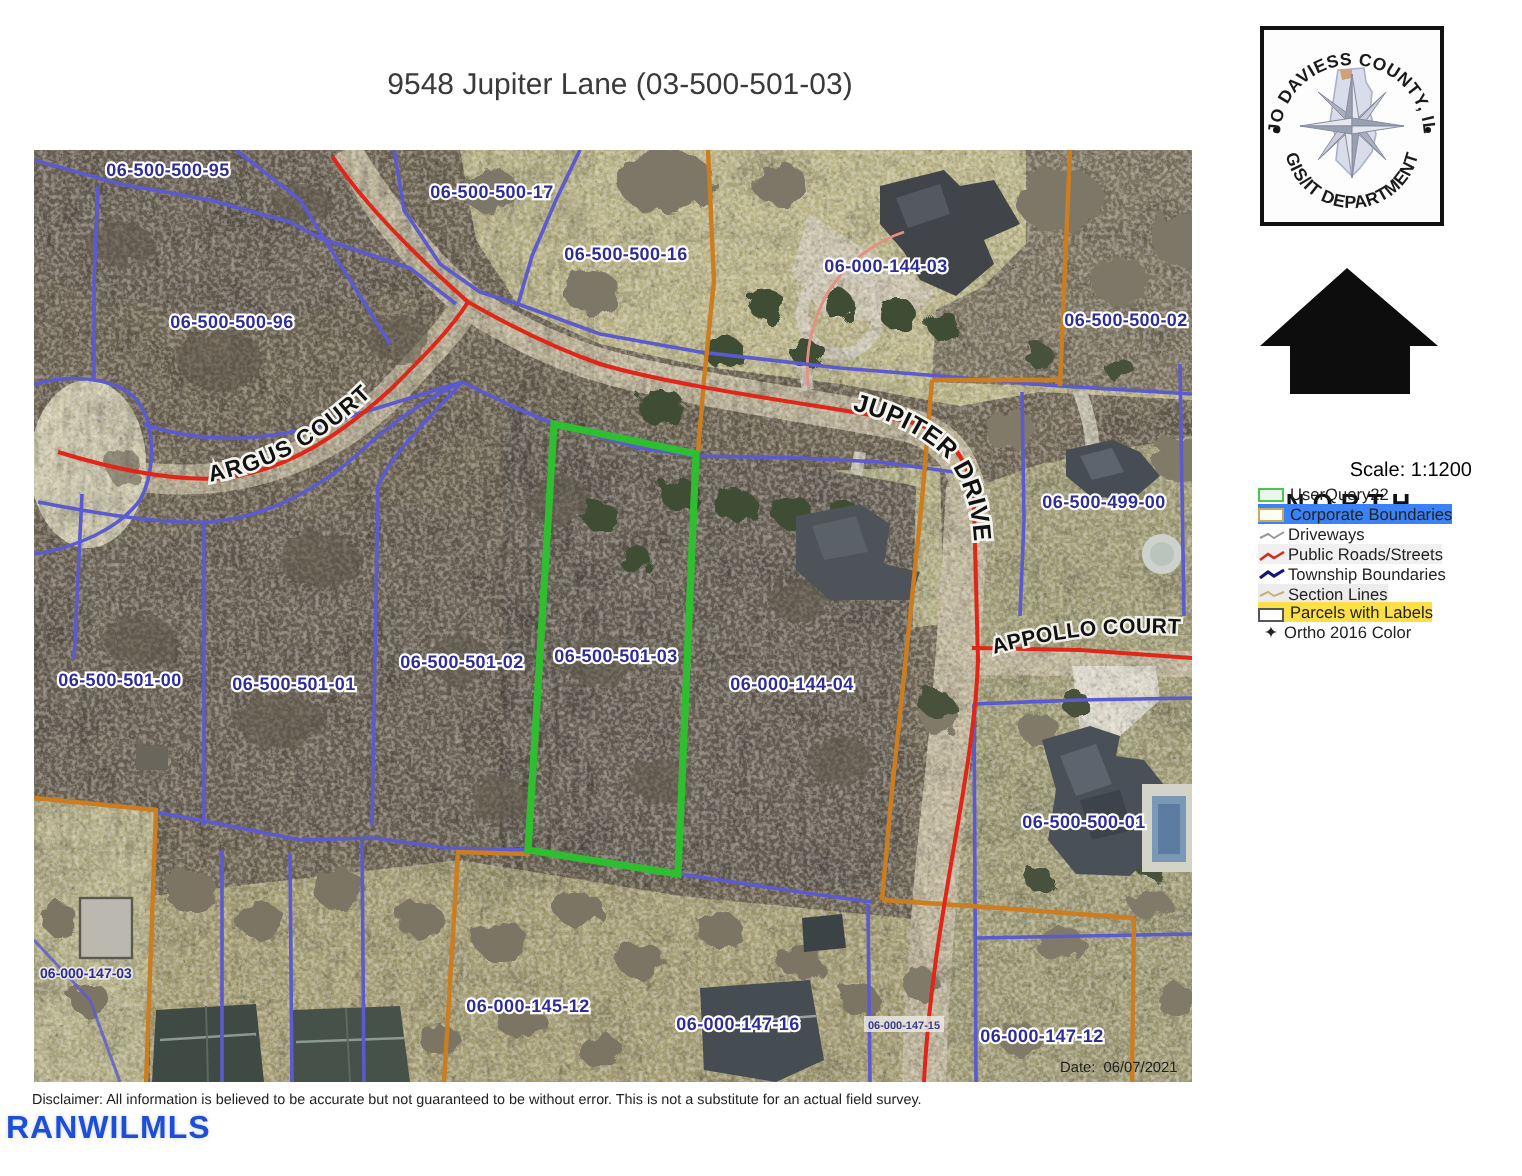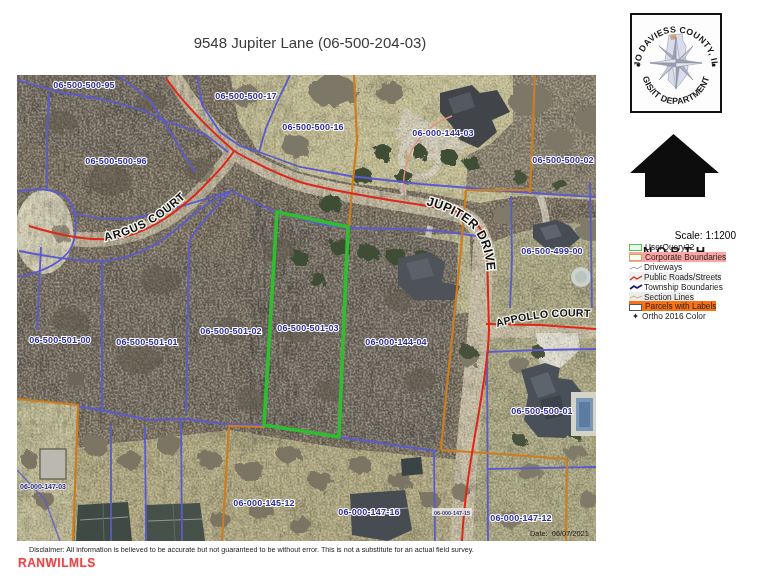--- a/index.html
+++ b/index.html
@@ -3,21 +3,21 @@
 <meta charset="utf-8">
 <style>
   html,body{margin:0;padding:0;}
   body{width:761px;height:588px;position:relative;background:#ffffff;
        font-family:"Liberation Sans",sans-serif;overflow:hidden;}
   .abs{position:absolute;}
 </style>
 </head>
 <body>
 
-<div class="abs" style="left:0;top:34px;width:620px;text-align:center;font-size:15px;color:#3a3a3a;">9548 Jupiter Lane (06-500-204-03)</div>
+<div class="abs" style="left:0;top:34px;width:620px;text-align:center;font-size:15px;color:#3a3a3a;">9548 Jupiter Lane (03-500-501-03)</div>
 
 <div class="abs" style="left:630px;top:13px;width:88px;height:96px;border:2px solid #111;background:#fdfdfd;">
 <svg width="88" height="96" viewBox="0 0 88 96">
   <defs>
     <path id="arcTop" d="M 12,70 A 36,36 0 1 1 76,70"></path>
     <path id="arcBot" d="M 10,55 A 34,34 0 0 0 78,55"></path>
   </defs>
 
   <path d="M 37,20 L 50,19 L 51,26 L 54,31 L 53,41 L 56,52 L 54,61 L 48,69 L 44,73 L 40,69 L 36,65 L 37,56 L 33,46 L 35,33 Z" fill="#d9dcea" stroke="#aab0c6" stroke-width="0.8"></path>
   <path d="M 38,20 L 44,19.5 L 44,24 L 39,25 Z" fill="#cda276"></path>
@@ -59,39 +59,39 @@
 </svg>
 
 <div class="abs" style="left:626px;top:204px;width:100px;text-align:center;font-size:13px;font-weight:bold;letter-spacing:4px;color:#111;margin-top:40px;">NORTH</div>
 
 <div class="abs" style="left:616px;top:230px;width:120px;text-align:right;font-size:10px;color:#000000;">Scale: 1:1200</div>
 
 <div class="abs" style="left:629px;top:243px;width:160px;font-size:8.3px;color:#222;line-height:9.9px;">
 
   <div><span style="display:inline-block;width:11px;height:5px;border:1.6px solid #4fc24f;background:#eaf7ea;vertical-align:middle;margin-right:3px;"></span>UserQuery22</div>
 
-  <div><span style="background:#fca5a5;"><span style="display:inline-block;width:11px;height:5px;border:1.6px solid #c8a95e;background:#fdfdf4;vertical-align:middle;margin-right:3px;"></span>Corporate Boundaries</span></div>
+  <div><span style="background:#3b82f6;"><span style="display:inline-block;width:11px;height:5px;border:1.6px solid #c8a95e;background:#fdfdf4;vertical-align:middle;margin-right:3px;"></span>Corporate Boundaries</span></div>
 
   <div><svg width="14" height="8" style="vertical-align:middle;margin-right:1px;">
         <path d="M1,5 L5,3 L8,5 L13,2" stroke="#999" fill="none" stroke-width="1"></path>
       </svg>Driveways</div>
 
   <div><span style="background:#f0f0f0;margin-top:34px;"><svg width="14" height="8" style="vertical-align:middle;margin-right:1px;">
           <path d="M1,6 L5,3 L8,5 L13,2" stroke="#d42a1e" fill="none" stroke-width="1.3"></path>
         </svg>Public Roads/Streets</span></div>
 
   <div><svg width="14" height="8" style="vertical-align:middle;margin-right:1px;">
         <path d="M1,6 L5,3 L8,5 L13,2" stroke="#15157a" fill="none" stroke-width="1.6"></path>
       </svg>Township Boundaries</div>
 
   <div><span style="background:#ececec;margin-top:40px;"><svg width="14" height="8" style="vertical-align:middle;margin-right:1px;">
           <path d="M1,5 L5,3 L8,5 L13,3" stroke="#c5b075" fill="none" stroke-width="1"></path>
         </svg>Section Lines</span></div>
 
-  <div><span style="background:#f97316;"><span style="display:inline-block;width:11px;height:5px;border:1.4px solid #555;background:#fff;vertical-align:middle;margin-right:3px;"></span>Parcels with Labels</span></div>
+  <div><span style="background:#fde047;"><span style="display:inline-block;width:11px;height:5px;border:1.4px solid #555;background:#fff;vertical-align:middle;margin-right:3px;"></span>Parcels with Labels</span></div>
 
   <div><span style="display:inline-block;width:13px;text-align:center;">✦</span>Ortho 2016 Color</div>
 </div>
 
 <svg class="abs" style="left:17px;top:75px;" width="579" height="466" viewBox="17 75 579 466">
 <defs>
   <filter id="grain" x="0%" y="0%" width="100%" height="100%">
     <feTurbulence type="fractalNoise" baseFrequency="0.5" numOctaves="2" seed="8"></feTurbulence>
     <feColorMatrix type="saturate" values="0"></feColorMatrix>
     <feComponentTransfer>
@@ -438,17 +438,17 @@
   <text x="369" y="515">06-000-147-16</text>
   <text x="521" y="521">06-000-147-12</text>
 </g>
 
 <text x="43" y="489" font-size="7" font-weight="bold" fill="#2d2d94" stroke="#e8e6df" stroke-width="1.8" paint-order="stroke" text-anchor="middle" font-family="Liberation Sans,sans-serif">06-000-147-03</text>
 
 <rect x="432" y="508" width="40" height="8" fill="#e9e7e0" opacity="0.85"></rect>
 <text x="452" y="514.5" font-size="5.5" font-weight="bold" fill="#3b3b8f" text-anchor="middle" font-family="Liberation Sans,sans-serif">06-000-147-15</text>
 </svg>
 
-<div class="abs" style="left:29px;top:545px;font-size:7.2px;color:#222;">Disclaimer: All information is believed to be accurate but not guaranteed to be without error. This is not a substitute for an actual field survey.</div>
+<div class="abs" style="left:16px;top:545px;font-size:7.2px;color:#222;">Disclaimer: All information is believed to be accurate but not guaranteed to be without error. This is not a substitute for an actual field survey.</div>
 
 <div class="abs" style="left:530px;top:529px;font-size:7.4px;color:#222;">Date:&nbsp; 06/07/2021</div>
 
-<div class="abs" style="left:18px;top:556px;font-size:12px;font-weight:bold;color:#ef4444;letter-spacing:0.5px;text-shadow:0 0 2px #d2d2d2;">RANWILMLS</div>
+<div class="abs" style="left:3px;top:556px;font-size:16px;font-weight:bold;color:#1d4ed8;letter-spacing:0.5px;text-shadow:0 0 2px #d2d2d2;">RANWILMLS</div>
 
 </body></html>

